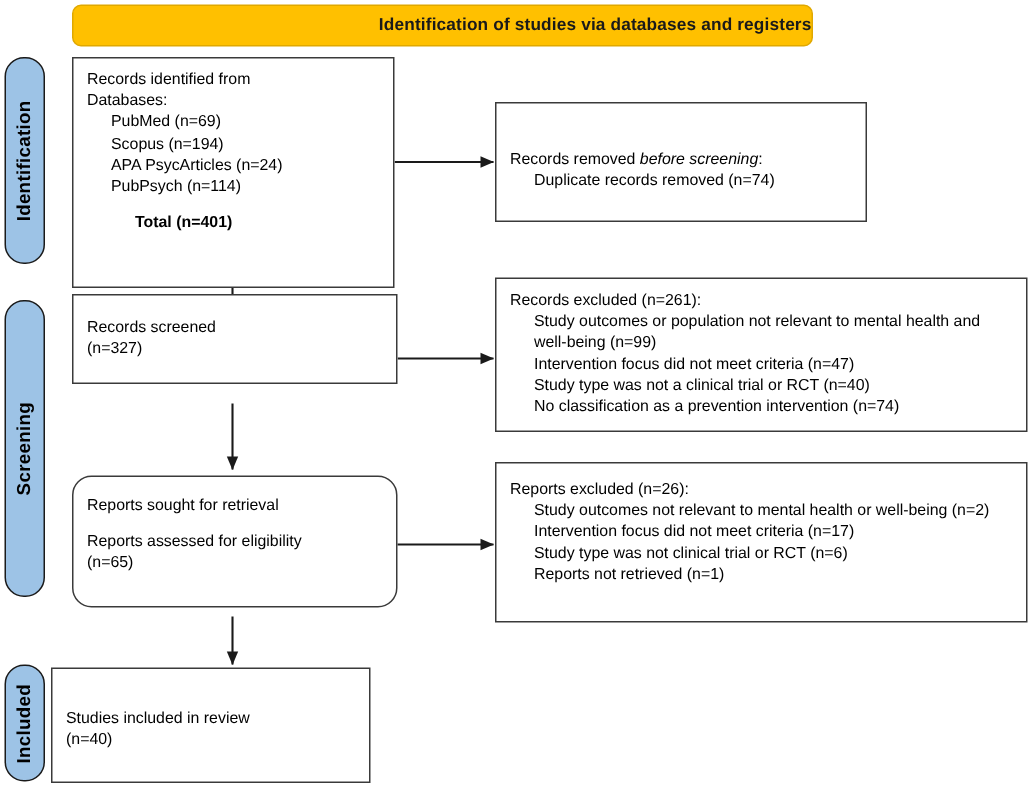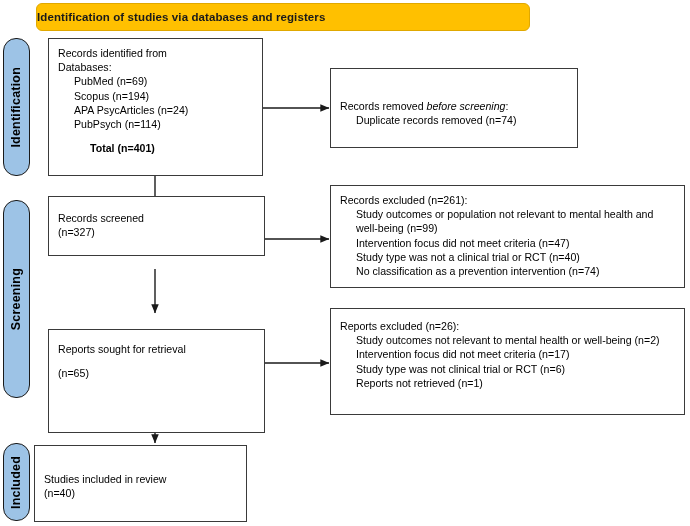--- a/index.html
+++ b/index.html
@@ -46,31 +46,31 @@
     line-height: 1;
   }
 
   #phase-identification { left: 3px;  top: 38px;  width: 27px; height: 138px; }
   #phase-screening      { left: 3px;  top: 200px; width: 27px; height: 198px; }
   #phase-included       { left: 3px;  top: 443px; width: 27px; height: 78px; }
 
   
   #header-banner {
     position: absolute;
-    left: 36px;
+    left: 48px;
     top: 3px;
     width: 494px;
     height: 28px;
     background: #FFC000;
     border: 1.5px solid #E0A800;
     border-radius: 6px;
     box-sizing: border-box;
     display: flex;
     align-items: center;
-    justify-content: flex-start;
+    justify-content: flex-end;
   }
   #header-banner .banner-text {
     font-size: 11.5px;
     font-weight: bold;
     color: #1a1a1a;
     letter-spacing: 0.1px;
     white-space: nowrap;
   }
 
   
@@ -90,25 +90,25 @@
   .flow-box .line.indent { padding-left: 16px; }
   .flow-box .line.bold  { font-weight: bold; margin-left: 32px; }
   .flow-box .line.gap   { height: 10px; }
   .flow-box .line.wrapline {
     white-space: normal;
     padding-left: 16px;
     text-indent: 0;
   }
   .ital { font-style: italic; }
 
-  #box-identified      { left: 48px;  top: 38px;  width: 215px; height: 138px; }
+  #box-identified      { left: 48px;  top: 38px;  width: 215px; height: 154px; }
   #box-removed         { left: 330px; top: 68px;  width: 248px; height: 80px;  padding-top: 30px; }
   #box-screened        { left: 48px;  top: 196px; width: 217px; height: 60px;  padding-top: 14px; }
   #box-rec-excluded    { left: 330px; top: 185px; width: 355px; height: 103px; }
-  #box-sought          { left: 48px;  top: 329px; width: 217px; height: 104px;  padding-top: 12px; }
+  #box-sought          { left: 48px;  top: 317px; width: 217px; height: 88px;  padding-top: 12px; border-radius: 13px; }
   #box-rep-excluded    { left: 330px; top: 308px; width: 355px; height: 107px; padding-top: 10px; }
   #box-included        { left: 34px;  top: 445px; width: 213px; height: 77px;  padding-top: 26px; }
 
   
   #connectors {
     position: absolute;
     left: 0; top: 0;
     width: 690px; height: 526px;
     pointer-events: none;
   }
@@ -179,20 +179,21 @@
     <div class="line">Records excluded (n=261):</div>
     <div class="line wrapline">Study outcomes or population not relevant to mental health and well-being (n=99)</div>
     <div class="line indent">Intervention focus did not meet criteria (n=47)</div>
     <div class="line indent">Study type was not a clinical trial or RCT (n=40)</div>
     <div class="line indent">No classification as a prevention intervention (n=74)</div>
   </div>
 
   <div class="flow-box" id="box-sought">
     <div class="line">Reports sought for retrieval</div>
     <div class="line gap"></div>
+    <div class="line">Reports assessed for eligibility</div>
     <div class="line">(n=65)</div>
   </div>
 
   <div class="flow-box" id="box-rep-excluded">
     <div class="line">Reports excluded (n=26):</div>
     <div class="line wrapline">Study outcomes not relevant to mental health or well-being (n=2)</div>
     <div class="line indent">Intervention focus did not meet criteria (n=17)</div>
     <div class="line indent">Study type was not clinical trial or RCT (n=6)</div>
     <div class="line indent">Reports not retrieved (n=1)</div>
   </div>

